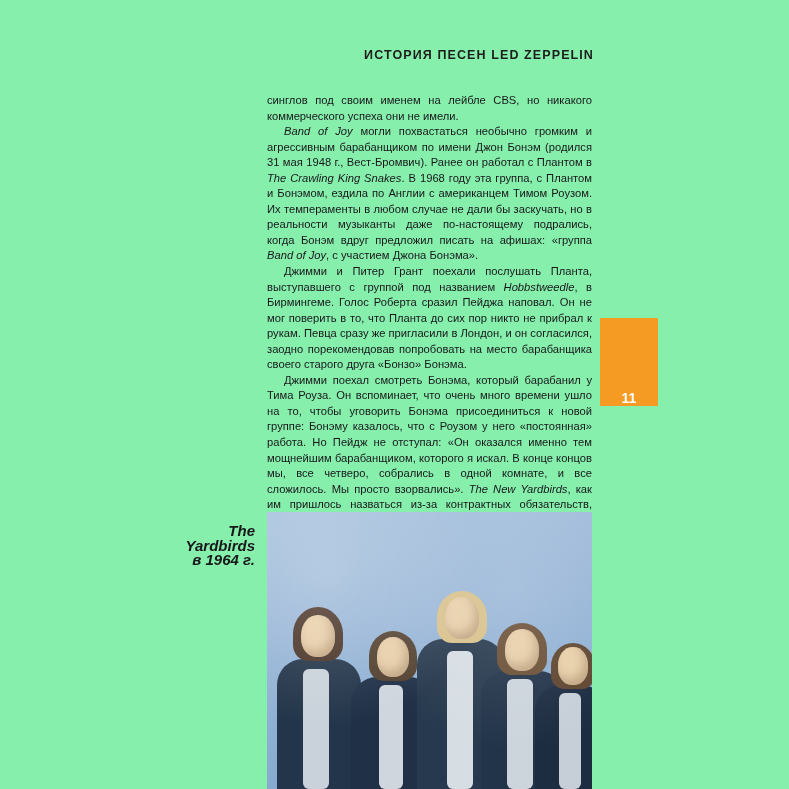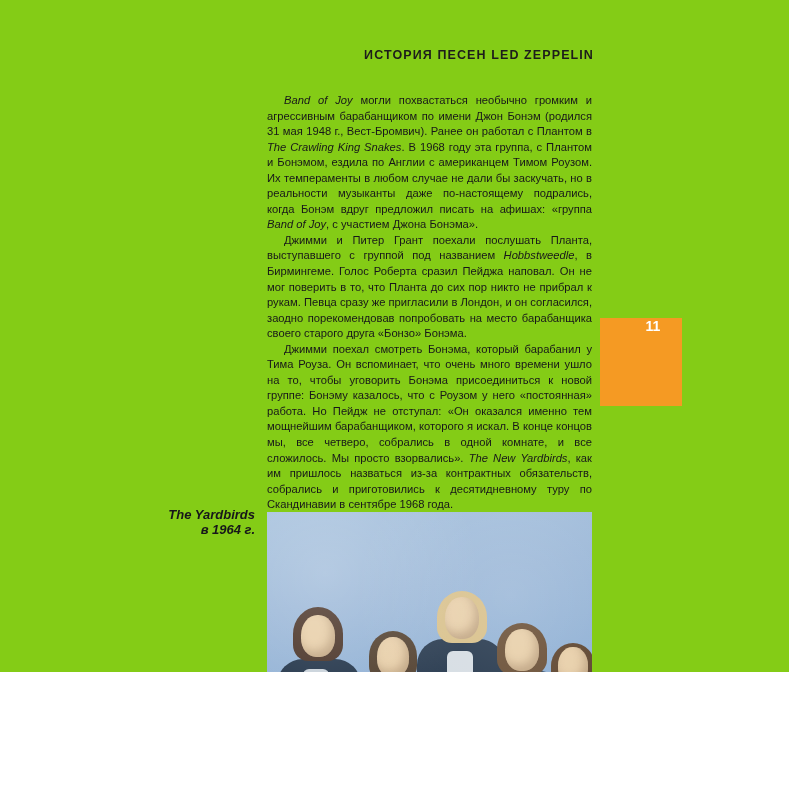--- a/index.html
+++ b/index.html
@@ -3,22 +3,22 @@
 <meta charset="utf-8">
 <style>
   html, body {
     margin: 0;
     padding: 0;
     background: #ffffff;
   }
   .page {
     position: relative;
     width: 789px;
-    height: 672px;
-    background: #84cc16;
+    height: 789px;
+    background: #86efac;
     font-family: "Liberation Sans", sans-serif;
     overflow: hidden;
   }
   .running-head {
     position: absolute;
     top: 48px;
     right: 195px;
     font-size: 12.5px;
     font-weight: bold;
     letter-spacing: 1.1px;
@@ -27,23 +27,22 @@
     white-space: nowrap;
   }
   .page-number-tab {
     position: absolute;
     left: 600px;
     top: 318px;
     width: 58px;
     height: 88px;
     background: #f59a23;
     display: flex;
-    align-items: flex-start;
+    align-items: flex-end;
     justify-content: center;
-    padding-left: 24px;
   }
   .page-number {
     font-size: 14px;
     font-weight: bold;
     color: #ffffff;
   }
   .body-col {
     position: absolute;
     left: 267px;
     top: 93px;
@@ -57,24 +56,24 @@
     margin: 0;
   }
   .body-col p.indent {
     text-indent: 17px;
   }
   .body-col i {
   }
   .caption {
     position: absolute;
     left: 155px;
-    top: 508px;
+    top: 524px;
     width: 100px;
     text-align: right;
-    font-size: 13px;
+    font-size: 15px;
     line-height: 14.5px;
     font-weight: bold;
     font-style: italic;
     color: #17171a;
   }
   .photo {
     position: absolute;
     left: 267px;
     top: 512px;
     width: 325px;
@@ -122,20 +121,21 @@
 
 <div class="page">
 
   <div class="running-head">ИСТОРИЯ ПЕСЕН LED ZEPPELIN</div>
 
   <div class="page-number-tab">
     <span class="page-number">11</span>
   </div>
 
   <div class="body-col">
+    <p>синглов под своим именем на лейбле CBS, но никакого коммерческого успеха они не имели.</p>
     <p class="indent"><i>Band of Joy</i><span> могли похвастаться необычно громким и агрессивным барабанщиком по имени Джон Бонэм (родился 31 мая 1948 г., Вест-Бромвич). Ранее он работал с Плантом в </span><i>The Crawling King Snakes</i><span>. В 1968 году эта группа, с Плантом и Бонэмом, ездила по Англии с американцем Тимом Роузом. Их темпераменты в любом случае не дали бы заскучать, но в реальности музыканты даже по-настоящему подрались, когда Бонэм вдруг предложил писать на афишах: «группа </span><i>Band of Joy</i><span>, с участием Джона Бонэма».</span></p>
     <p class="indent"><span>Джимми и Питер Грант поехали послушать Планта, выступавшего с группой под названием </span><i>Hobbstweedle</i><span>, в Бирмингеме. Голос Роберта сразил Пейджа наповал. Он не мог поверить в то, что Планта до сих пор никто не прибрал к рукам. Певца сразу же пригласили в Лондон, и он согласился, заодно порекомендовав попробовать на место барабанщика своего старого друга «Бонзо» Бонэма.</span></p>
     <p class="indent"><span>Джимми поехал смотреть Бонэма, который барабанил у Тима Роуза. Он вспоминает, что очень много времени ушло на то, чтобы уговорить Бонэма присоединиться к новой группе: Бонэму казалось, что с Роузом у него «постоянная» работа. Но Пейдж не отступал: «Он оказался именно тем мощнейшим барабанщиком, которого я искал. В конце концов мы, все четверо, собрались в одной комнате, и все сложилось. Мы просто взорвались». </span><i>The New Yardbirds</i><span>, как им пришлось назваться из-за контрактных обязательств, собрались и приготовились к десятидневному туру по Скандинавии в сентябре 1968 года.</span></p>
     <p class="indent">Пейдж ожидал, что юношеский энтузиазм новых коллег распалит внутри группы пламя, и он не разочаровался. Когда эти четверо вздорных ребят впервые оказались в маленьком репетиционном зале в Сохо, вся их энергия</p>
   </div>
 
   <div class="caption">
     <div>The Yardbirds</div>
     <div>в 1964 г.</div>
   </div>

